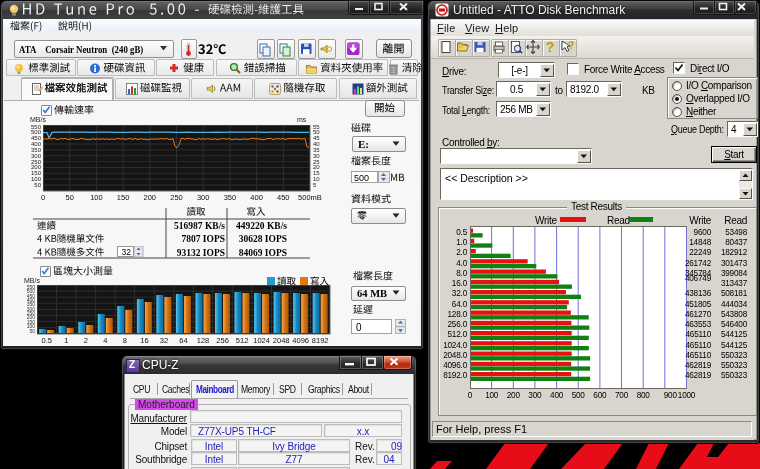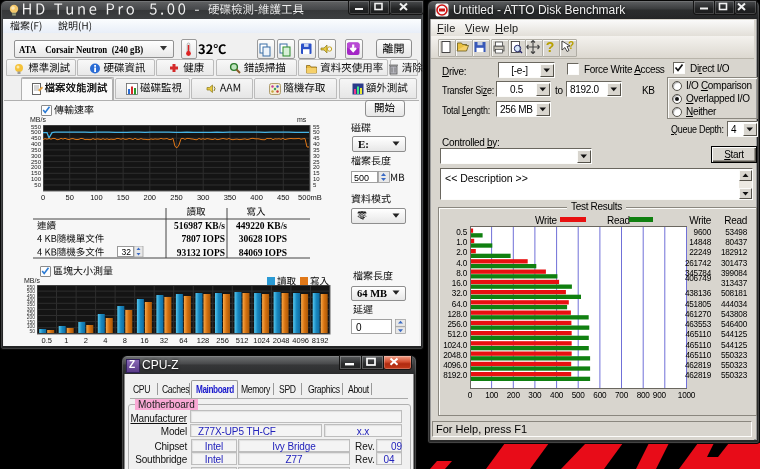--- a/index.html
+++ b/index.html
@@ -36,21 +36,21 @@
 <div style="position:absolute;left:250px;top:28px;width:1px;height:12px;background:#999"></div>
 <div style="position:absolute;left:70px;top:25px;width:47px;height:17.5px;background:#f3f3f3;border:1px solid #999;border-bottom:none;border-radius:2px 2px 0 0;box-sizing:border-box;"></div>
 <div style="position:absolute;left:12px;top:29px;font:10px 'Liberation Sans',sans-serif;letter-spacing:-0.4px;color:#111;white-space:nowrap;transform:scaleX(0.86);transform-origin:0 0">CPU</div>
 <div style="position:absolute;left:41px;top:29px;font:10px 'Liberation Sans',sans-serif;letter-spacing:-0.4px;color:#111;white-space:nowrap;transform:scaleX(0.86);transform-origin:0 0">Caches</div>
 <div style="position:absolute;left:75px;top:29px;font:bold 10px 'Liberation Sans',sans-serif;letter-spacing:-0.5px;color:#1a1acc;white-space:nowrap;transform:scaleX(0.82);transform-origin:0 0">Mainboard</div>
 <div style="position:absolute;left:120px;top:29px;font:10px 'Liberation Sans',sans-serif;letter-spacing:-0.4px;color:#111;white-space:nowrap;transform:scaleX(0.86);transform-origin:0 0">Memory</div>
 <div style="position:absolute;left:158px;top:29px;font:10px 'Liberation Sans',sans-serif;letter-spacing:-0.4px;color:#111;white-space:nowrap;transform:scaleX(0.86);transform-origin:0 0">SPD</div>
 <div style="position:absolute;left:187px;top:29px;font:10px 'Liberation Sans',sans-serif;letter-spacing:-0.4px;color:#111;white-space:nowrap;transform:scaleX(0.86);transform-origin:0 0">Graphics</div>
 <div style="position:absolute;left:227px;top:29px;font:10px 'Liberation Sans',sans-serif;letter-spacing:-0.4px;color:#111;white-space:nowrap;transform:scaleX(0.86);transform-origin:0 0">About</div>
 <div style="position:absolute;left:7px;top:49px;width:281px;height:75px;border:1px solid #b0b0b0;border-radius:3px;"></div>
-<div style="position:absolute;left:14px;top:43.5px;background:#f9a8d4;padding:0 3px;font:10px 'Liberation Sans',sans-serif;color:#222">Motherboard</div>
+<div style="position:absolute;left:14px;top:43.5px;background:#d946ef;padding:0 3px;font:10px 'Liberation Sans',sans-serif;color:#222">Motherboard</div>
 <div style="position:absolute;left:0px;top:57.5px;width:66px;font:10px 'Liberation Sans',sans-serif;color:#111;text-align:right;letter-spacing:-0.2px;text-decoration:underline;">Manufacturer</div>
 <div style="position:absolute;left:69px;top:55px;width:212px;height:13px;background:#f4f4f4;border:1px solid #bdbdbd;box-sizing:border-box;box-shadow:inset 1px 1px 1px rgba(0,0,0,0.08);"></div>
 <div style="position:absolute;left:0px;top:71px;width:66px;font:10px 'Liberation Sans',sans-serif;color:#111;text-align:right;letter-spacing:-0.2px;">Model</div>
 <div style="position:absolute;left:69px;top:69px;width:132px;height:13px;background:#f4f4f4;border:1px solid #bdbdbd;box-sizing:border-box;box-shadow:inset 1px 1px 1px rgba(0,0,0,0.08);"></div>
 <div style="position:absolute;left:69px;top:70.5px;width:124px;padding-left:8px;font:10px 'Liberation Sans',sans-serif;letter-spacing:-0.1px;color:#2222bb;">Z77X-UP5 TH-CF</div>
 <div style="position:absolute;left:203px;top:69px;width:78px;height:13px;background:#f4f4f4;border:1px solid #bdbdbd;box-sizing:border-box;box-shadow:inset 1px 1px 1px rgba(0,0,0,0.08);"></div>
 <div style="position:absolute;left:203px;top:70.5px;width:78px;font:10px 'Liberation Sans',sans-serif;letter-spacing:-0.1px;color:#2222bb;text-align:center">x.x</div>
 <div style="position:absolute;left:0px;top:86px;width:66px;font:10px 'Liberation Sans',sans-serif;color:#111;text-align:right;letter-spacing:-0.2px;">Chipset</div>
 <div style="position:absolute;left:70px;top:84px;width:46px;height:13px;background:#f4f4f4;border:1px solid #bdbdbd;box-sizing:border-box;box-shadow:inset 1px 1px 1px rgba(0,0,0,0.08);"></div>
 <div style="position:absolute;left:70px;top:85.5px;width:46px;font:10px 'Liberation Sans',sans-serif;letter-spacing:-0.1px;color:#2222bb;text-align:center">Intel</div>
@@ -303,21 +303,21 @@
 <div style="position:absolute;left:282px;top:371.3px;width:38px;text-align:right;font:8.2px 'Liberation Sans',sans-serif;color:#000;letter-spacing:-0.2px;white-space:nowrap;">550323</div>
 <div style="position:absolute;left:31.0px;top:391px;width:24px;text-align:center;font:8.2px 'Liberation Sans',sans-serif;color:#000;letter-spacing:-0.2px;white-space:nowrap;">0</div>
 <div style="position:absolute;left:52.7px;top:391px;width:24px;text-align:center;font:8.2px 'Liberation Sans',sans-serif;color:#000;letter-spacing:-0.2px;white-space:nowrap;">100</div>
 <div style="position:absolute;left:74.3px;top:391px;width:24px;text-align:center;font:8.2px 'Liberation Sans',sans-serif;color:#000;letter-spacing:-0.2px;white-space:nowrap;">200</div>
 <div style="position:absolute;left:95.9px;top:391px;width:24px;text-align:center;font:8.2px 'Liberation Sans',sans-serif;color:#000;letter-spacing:-0.2px;white-space:nowrap;">300</div>
 <div style="position:absolute;left:117.6px;top:391px;width:24px;text-align:center;font:8.2px 'Liberation Sans',sans-serif;color:#000;letter-spacing:-0.2px;white-space:nowrap;">400</div>
 <div style="position:absolute;left:139.2px;top:391px;width:24px;text-align:center;font:8.2px 'Liberation Sans',sans-serif;color:#000;letter-spacing:-0.2px;white-space:nowrap;">500</div>
 <div style="position:absolute;left:160.9px;top:391px;width:24px;text-align:center;font:8.2px 'Liberation Sans',sans-serif;color:#000;letter-spacing:-0.2px;white-space:nowrap;">600</div>
 <div style="position:absolute;left:182.5px;top:391px;width:24px;text-align:center;font:8.2px 'Liberation Sans',sans-serif;color:#000;letter-spacing:-0.2px;white-space:nowrap;">700</div>
 <div style="position:absolute;left:204.2px;top:391px;width:24px;text-align:center;font:8.2px 'Liberation Sans',sans-serif;color:#000;letter-spacing:-0.2px;white-space:nowrap;">800</div>
-<div style="position:absolute;left:225.8px;top:391px;width:24px;text-align:left;font:8.2px 'Liberation Sans',sans-serif;color:#000;letter-spacing:-0.2px;white-space:nowrap;">900</div>
+<div style="position:absolute;left:225.8px;top:391px;width:24px;text-align:right;font:8.2px 'Liberation Sans',sans-serif;color:#000;letter-spacing:-0.2px;white-space:nowrap;">900</div>
 <div style="position:absolute;left:247.5px;top:391px;width:24px;text-align:center;font:8.2px 'Liberation Sans',sans-serif;color:#000;letter-spacing:-0.2px;white-space:nowrap;">1000</div>
 <div style="position:absolute;left:4px;top:419px;width:323px;height:21px;background:#d8d5ce;"></div>
 <div style="position:absolute;left:5px;top:421px;width:320px;height:16px;border:1px solid;border-color:#8a877f #fcfcfa #fcfcfa #8a877f;box-sizing:border-box;"></div>
 <div style="position:absolute;left:9px;top:423px;font:11px 'Liberation Sans',sans-serif;color:#000">For Help, press F1</div>
   </div>
 <div style="position:absolute;left:0px;top:0px;width:424px;height:350px;">
     <div style="position:absolute;left:0px;top:0px;width:422px;height:348px;background:linear-gradient(#3e4042,#232425);border:1px solid #0a0a0a;border-radius:6px 6px 3px 3px;box-shadow:inset 0 0 0 1px rgba(255,255,255,0.12);"></div>
 <div style="position:absolute;left:2px;top:1px;width:420px;height:18px;background:linear-gradient(180deg,rgba(255,255,255,0.18),rgba(255,255,255,0.04) 48%,rgba(0,0,0,0.12) 52%,rgba(0,0,0,0));border-radius:5px 5px 0 0;"></div>
 <svg style="position:absolute;left:7px;top:3px" width="14" height="14">
       <circle cx="7" cy="6" r="4.2" fill="#f5c86a"></circle>

